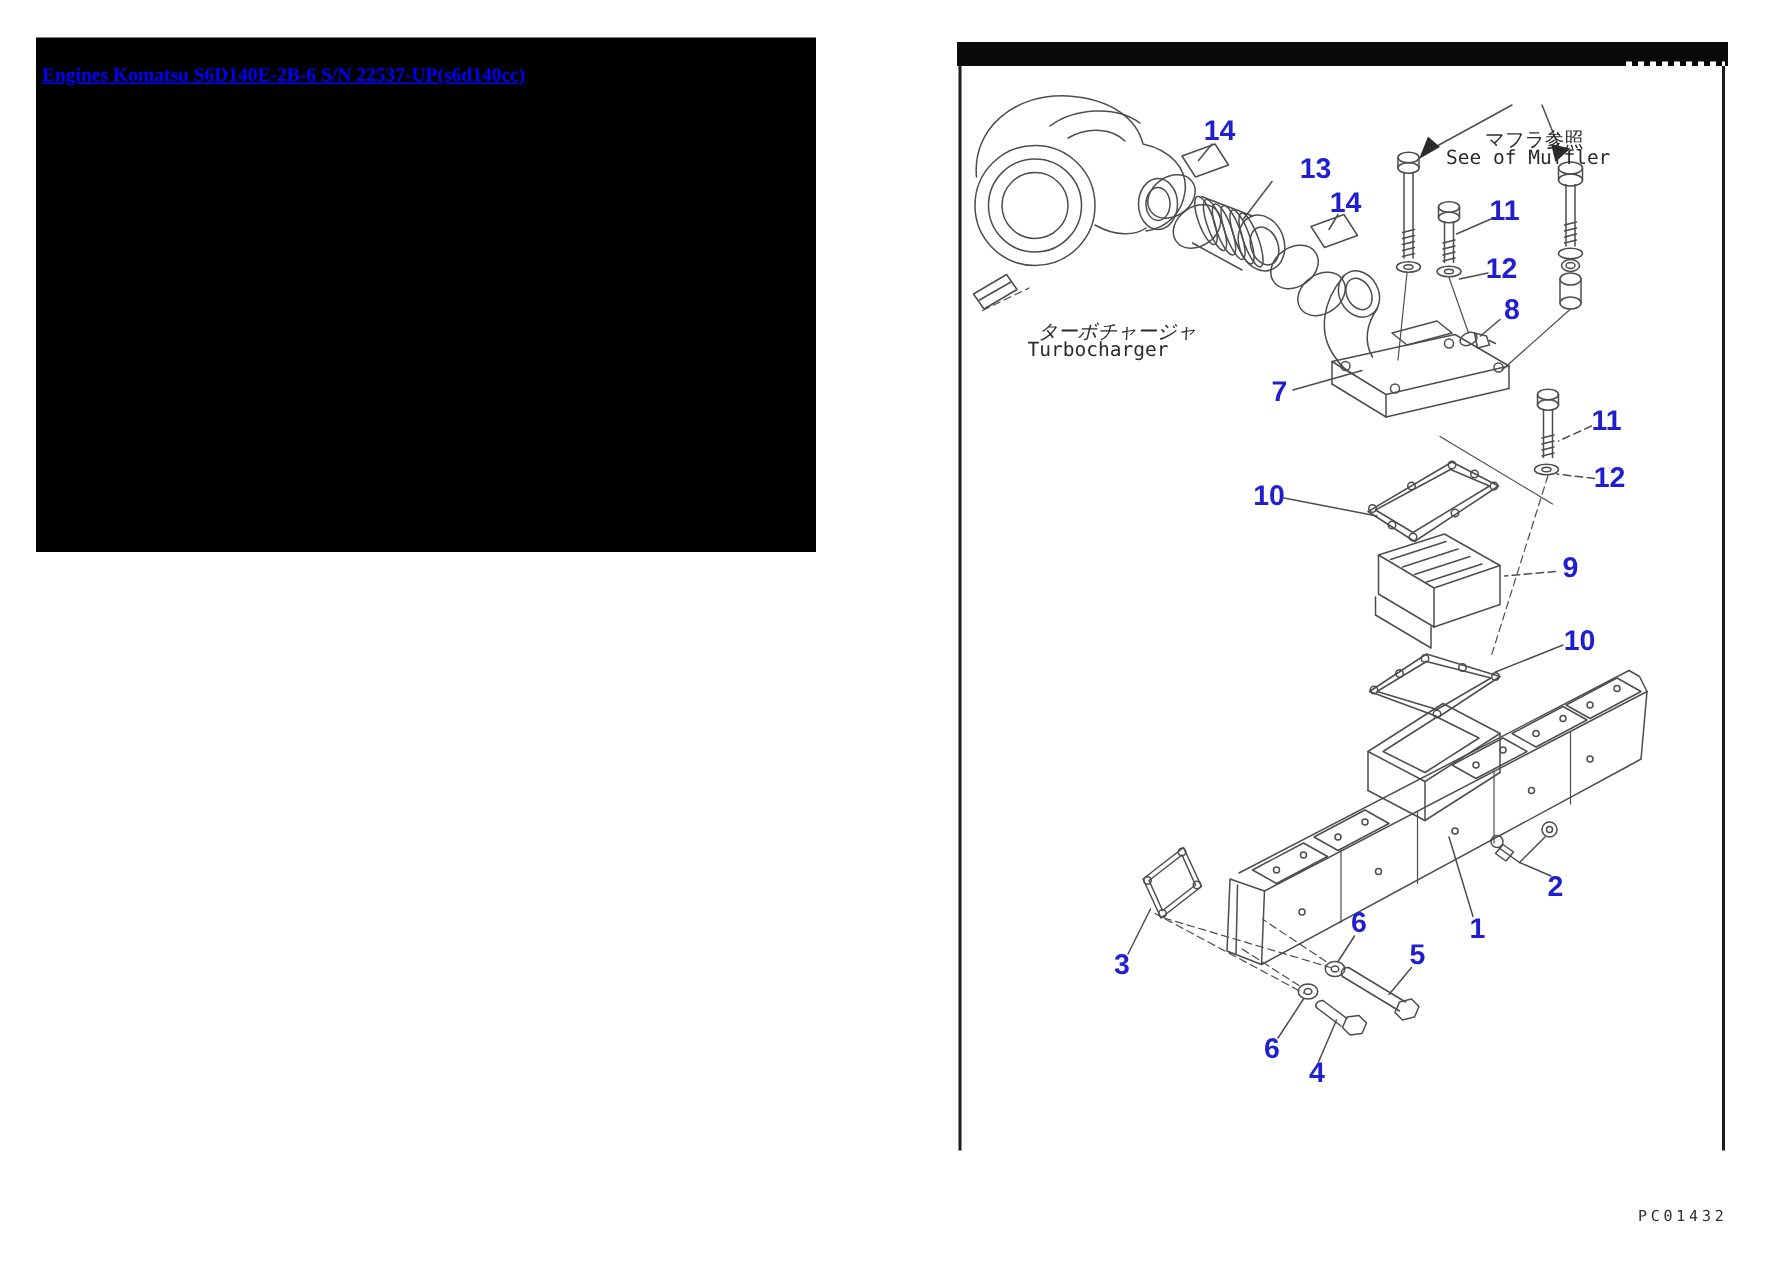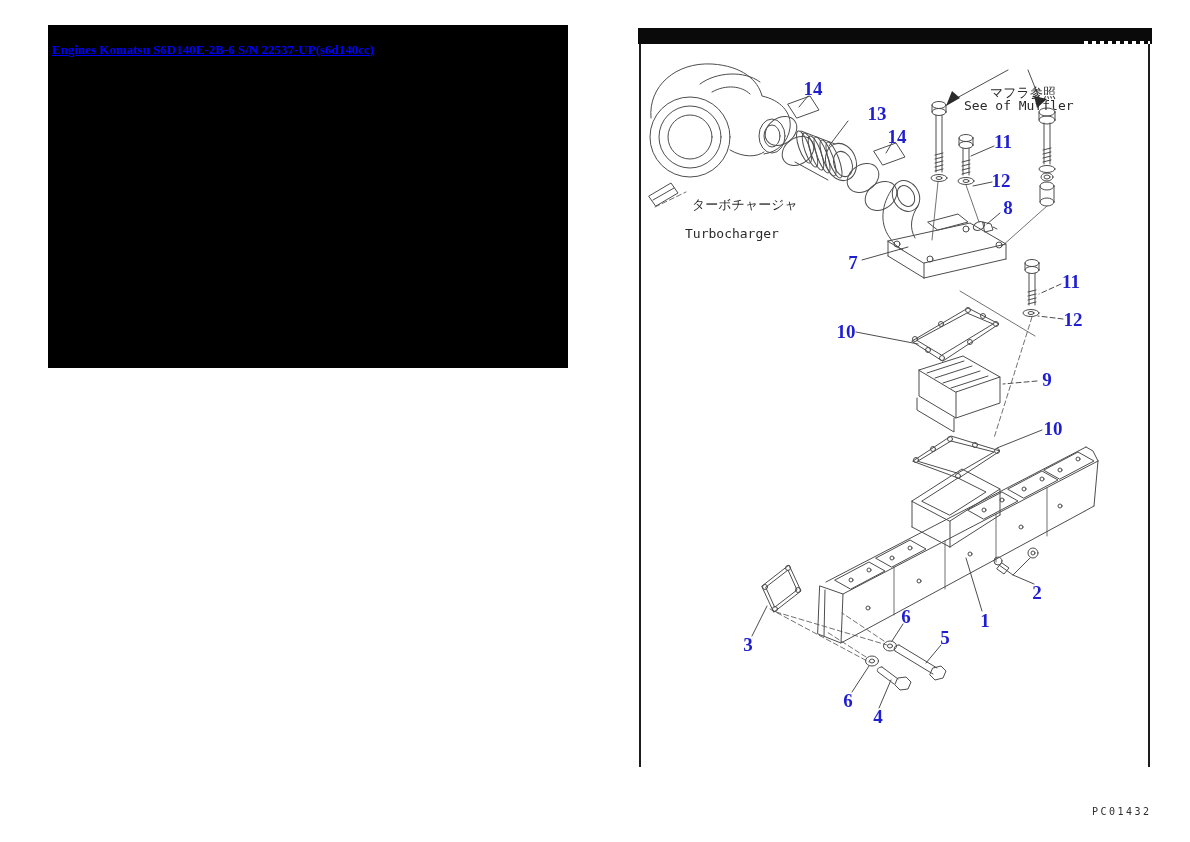--- a/index.html
+++ b/index.html
@@ -1,19 +1,19 @@
 <!DOCTYPE html>
 <html style="--callout-color: #1f1fcf; --line-color: #4d4d4d; --link-color: #0000ff;"><head>
 <meta charset="utf-8">
 <style>
   html,body{margin:0;padding:0;background:#fff;}
   .page{position:relative;width:1190px;height:842px;background:#fff;overflow:hidden;
         font-family:"Liberation Sans",sans-serif;}
   
-  .black-panel{position:absolute;left:48px;top:25px;width:520px;height:343px;background:#000;}
+  .black-panel{position:absolute;left:24px;top:25px;width:520px;height:343px;background:#000;}
   .model-link{position:absolute;left:4px;top:17px;color:var(--link-color,#0000ff);
       font-family:"Liberation Serif",serif;font-weight:bold;font-size:13px;
       text-decoration:underline;white-space:nowrap;cursor:pointer;}
   
   .top-bar{position:absolute;left:638px;top:28px;width:514px;height:16px;background:#0a0a0a;}
   .bar-dashes{position:absolute;right:2px;bottom:0;width:66px;height:3px;
       background:repeating-linear-gradient(90deg,#fff 0 4px,transparent 4px 8px);}
   .border-left{position:absolute;left:639px;top:44px;width:2px;height:723px;background:#1c1c1c;}
   .border-right{position:absolute;left:1148px;top:44px;width:2px;height:723px;background:#1c1c1c;}
   svg.drawing{position:absolute;left:638px;top:44px;}
@@ -22,21 +22,21 @@
   svg.drawing .filled{fill:#2b2b2b;stroke:none;}
   svg.drawing .dash{stroke-dasharray:5 3;}
   svg.drawing .thin{stroke-width:0.8;}
   
   .dtext{position:absolute;color:#2a2a2a;font-family:"DejaVu Sans Mono",monospace;
       font-size:13px;white-space:nowrap;margin-top:44px;}
   .code{font-size:10px;letter-spacing:2.5px;color:#2e2e2e;}
   .watermark{position:absolute;left:885px;top:382px;color:#474747;opacity:.85;
       font-family:"Liberation Sans",sans-serif;font-size:19px;white-space:nowrap;}
   .callout{position:absolute;transform:translate(-50%,-50%);color:var(--callout-color,#1f1fcf);
-      font-family:Liberation Serif, serif;font-weight:700;font-size:19px;cursor:pointer;
+      font-family:Liberation Sans, sans-serif;font-weight:700;font-size:19px;cursor:pointer;
       line-height:1;}
 </style>
 </head>
 <body>
 
 <div class="page">
 
   <div class="black-panel">
     <a class="model-link" href="#">Engines Komatsu S6D140E-2B-6 S/N 22537-UP(s6d140cc)</a>
   </div>
@@ -329,21 +329,21 @@
       <line x1="903" y1="624" x2="892" y2="641"></line>
       <line x1="941" y1="645" x2="926" y2="663"></line>
       <line x1="752" y1="636" x2="767" y2="606"></line>
       <line x1="852" y1="692" x2="869" y2="666"></line>
       <line x1="879" y1="708" x2="891" y2="680"></line>
     </g>
   </svg>
 
   <div class="dtext" style="left:990px;top:40px;">マフラ参照</div>
   <div class="dtext" style="left:964px;top:54px;text-align:center;">See of Muffler</div>
-  <div class="dtext" style="left:692px;top:152px;">ターボチャージャ</div>
+  <div class="dtext" style="left:692px;top:168px;font-style:italic;">ターボチャージャ</div>
   <div class="dtext" style="left:685px;top:182px;">Turbocharger</div>
   <div class="dtext code" style="left:1092px;top:762px;">PC01432</div>
 
   <div id="callout-layer">
       <div class="callout" style="left: 813px; top: 88px;">14</div>
       <div class="callout" style="left: 853px; top: 113px; margin-left: 24px;">13</div>
       <div class="callout" style="left: 897px; top: 136px;">14</div>
       <div class="callout" style="left: 1003px; top: 141px;">11</div>
       <div class="callout" style="left: 1001px; top: 180px;">12</div>
       <div class="callout" style="left: 1008px; top: 207px;">8</div>

